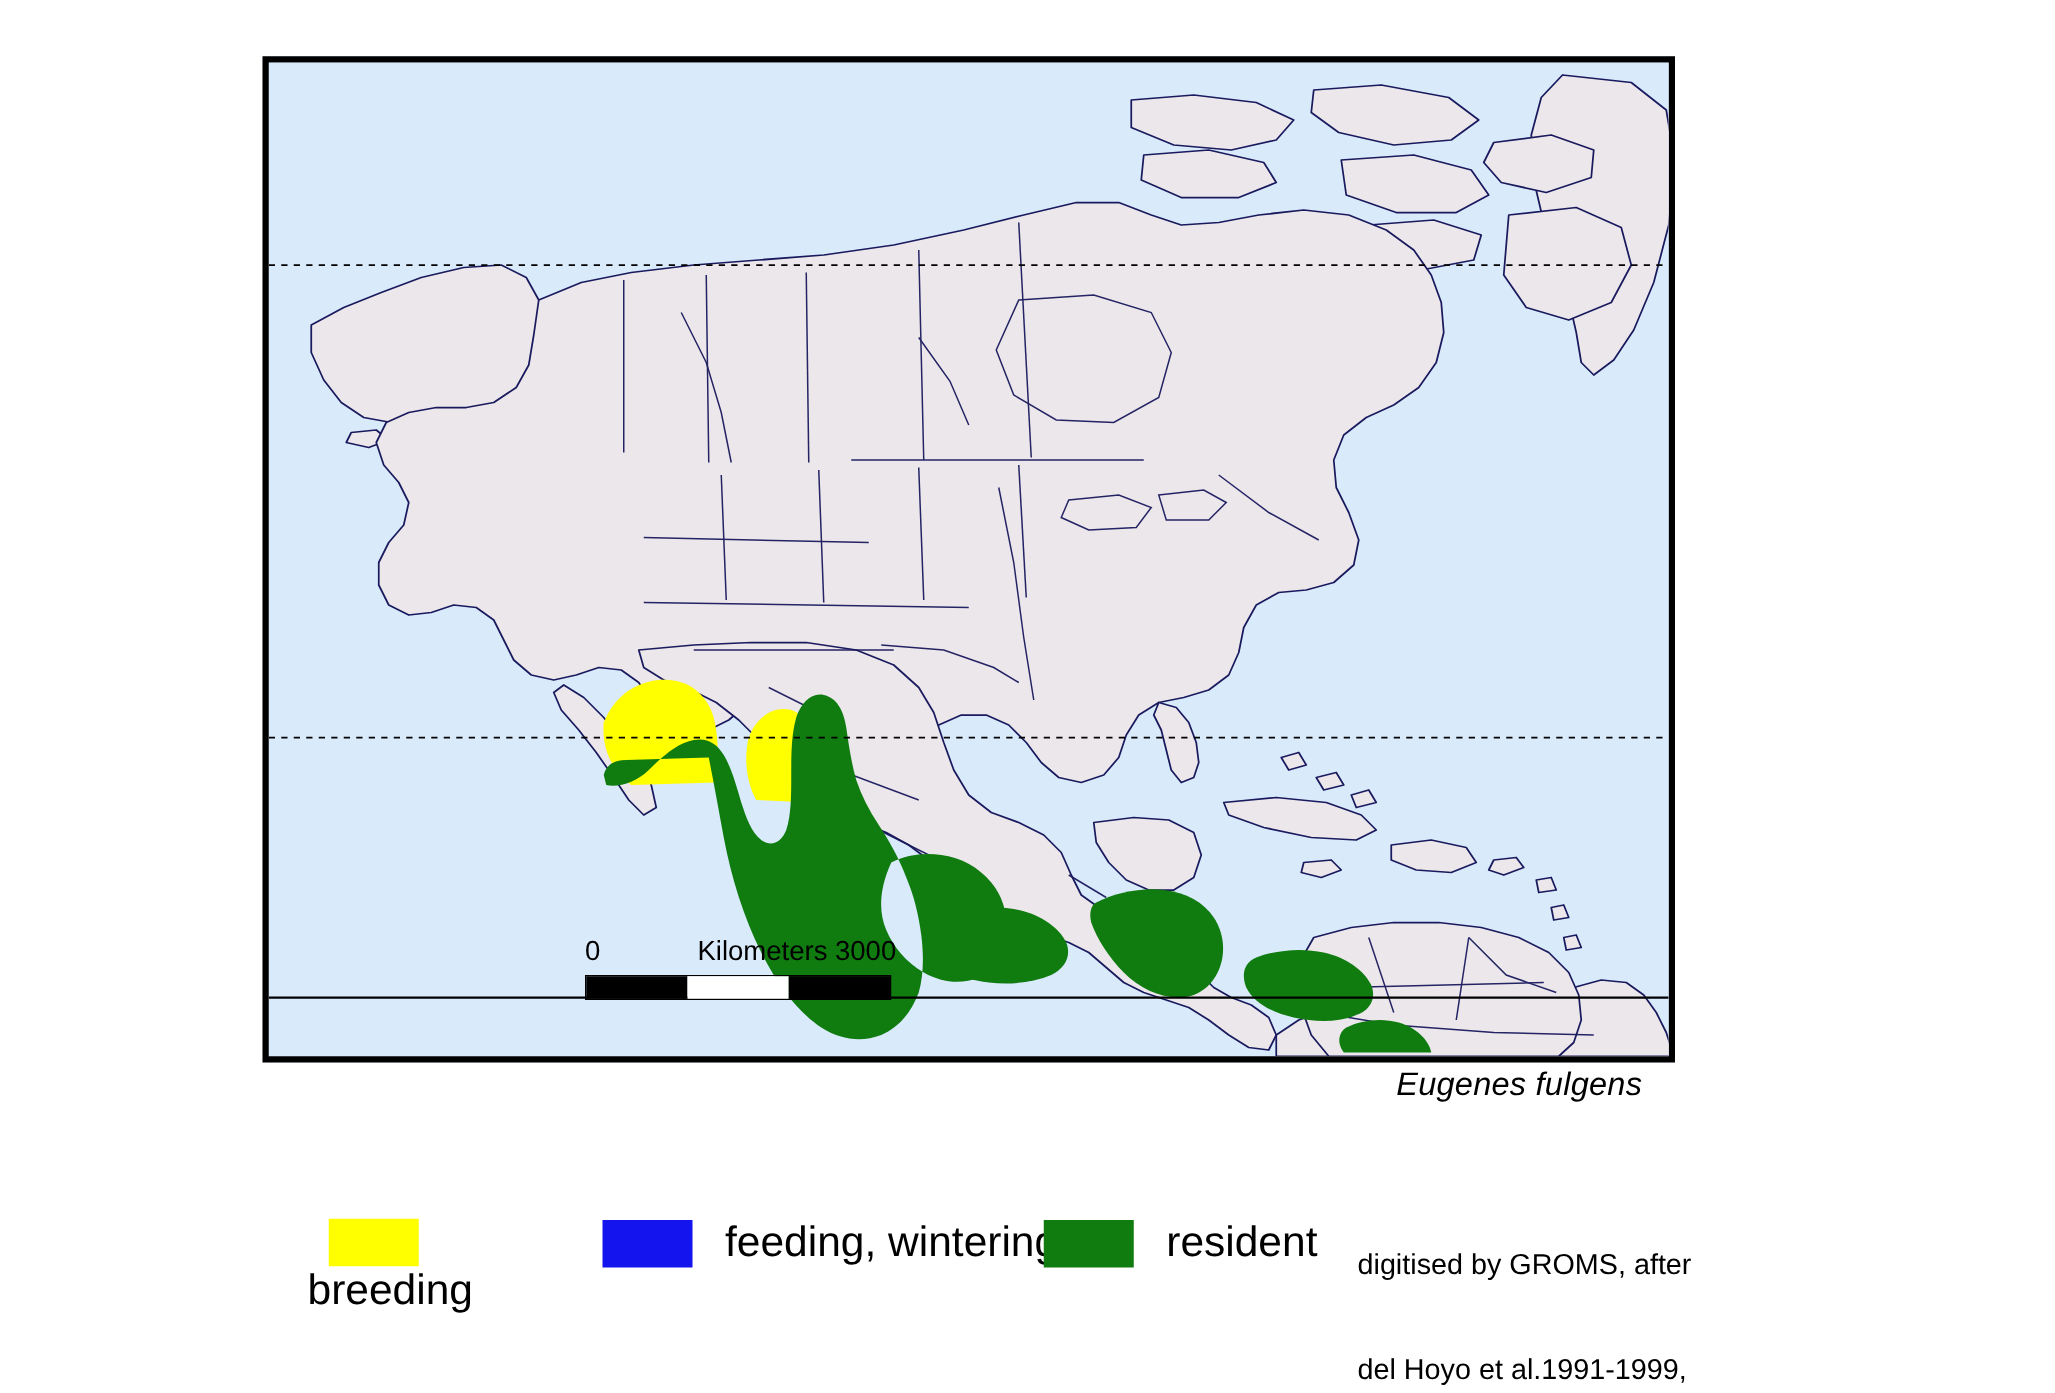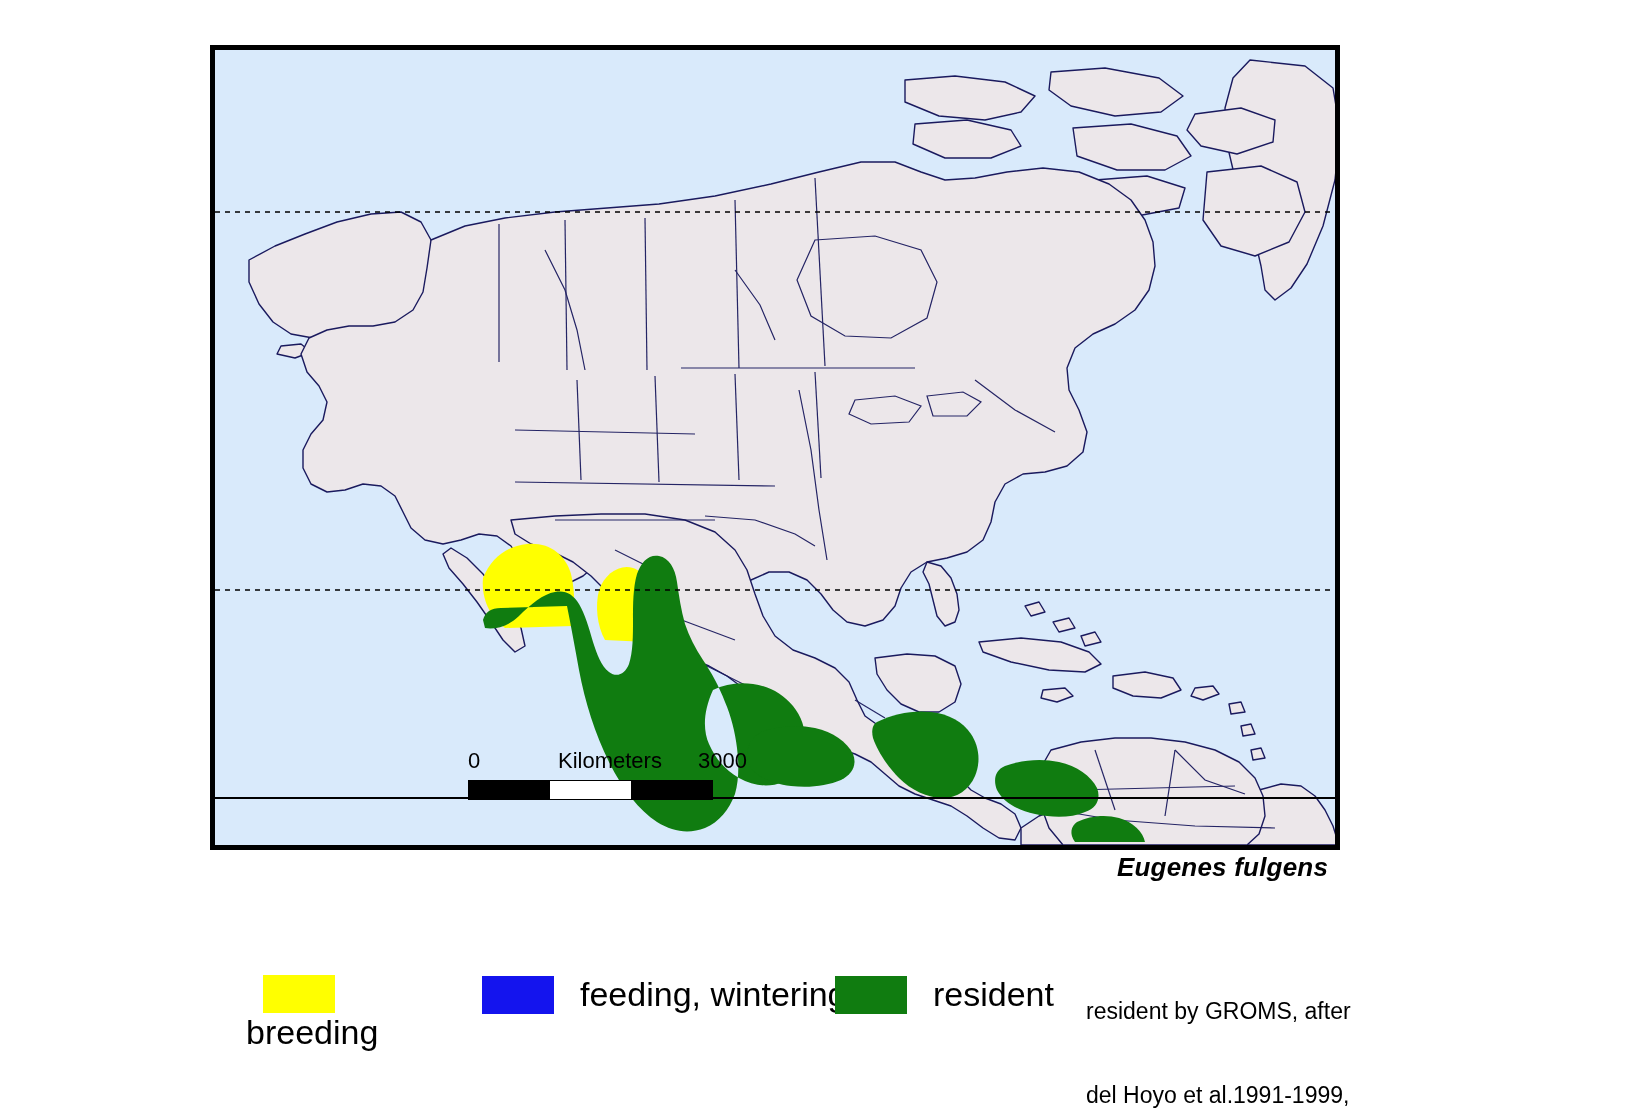--- a/index.html
+++ b/index.html
@@ -6,27 +6,27 @@
   body{width:1644px;height:1114px;position:relative;font-family:"Liberation Sans",sans-serif;overflow:hidden;}
 
   #map-frame{position:absolute;left:210px;top:45px;width:1130px;height:805px;border:5px solid #000;box-sizing:border-box;background:#d9eafb;overflow:hidden;}
   #map-svg{position:absolute;left:0;top:0;width:100%;height:100%;display:block;}
 
   #scalebar-group{position:absolute;left:253px;top:698px;width:260px;}
   #scalebar-labels{position:relative;height:28px;font-size:22px;color:#000;}
   #scalebar-labels span{position:absolute;top:0;}
   .sb-zero{left:0px;}
   .sb-unit{left:56px;margin-left:34px;}
-  .sb-max{left:200px;margin-left:30px;}
+  .sb-max{left:200px;}
   #scalebar-bar{position:absolute;left:253px;top:730px;width:245px;height:20px;display:flex;border:1px solid #000;box-sizing:border-box;}
   #scalebar-bar div{height:100%;}
   .seg-black{background:#000;flex:1;}
   .seg-white{background:#fff;flex:1;}
 
-  #species-caption{position:absolute;left:1117px;top:852px;font-size:26px;font-style:italic;color:#000;letter-spacing:0.2px;font-weight:bold;}
+  #species-caption{position:absolute;left:1117px;top:852px;font-size:26px;font-style:italic;color:#000;letter-spacing:0.2px;}
 
   #legend{position:absolute;left:205px;top:955px;width:860px;height:75px;}
   .legend-item{position:absolute;display:flex;align-items:center;}
   .legend-swatch{width:72px;height:38px;display:inline-block;}
   .legend-label{margin-left:26px;font-size:34px;color:#000;white-space:nowrap;}
   #legend-breeding{left:15px;top:20px;flex-direction:column;}
   #legend-feeding{left:277px;top:20px;}
   #legend-resident{left:630px;top:20px;align-items:center;}
 
   #credits{position:absolute;left:1086px;top:941px;font-size:23px;line-height:28px;color:#000;white-space:pre;}
@@ -365,17 +365,17 @@
     <span class="legend-swatch" style="background:#1414ee"></span>
     <span class="legend-label">feeding, wintering</span>
   </div>
   <div class="legend-item" id="legend-resident">
     <span class="legend-swatch" style="background:#107c10"></span>
     <span class="legend-label">resident</span>
   </div>
 </div>
 
 <div id="credits">
-  <div>resident by GROMS, after</div>
+  <div>digitised by GROMS, after</div>
   <div>del Hoyo et al.1991-1999,</div>
   
   
 </div>
 
 </body></html>

